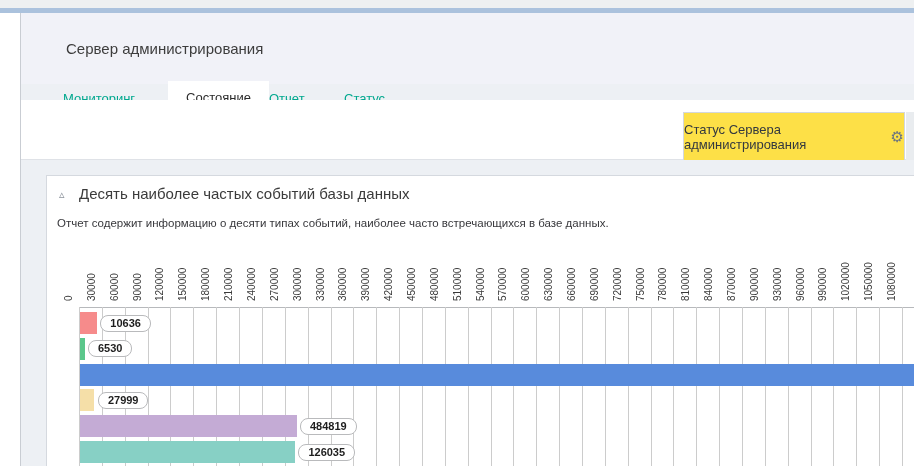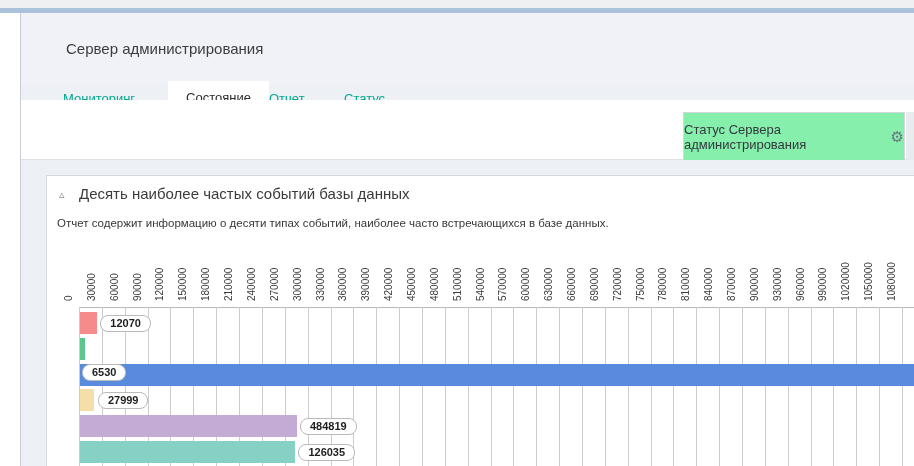--- a/index.html
+++ b/index.html
@@ -16,21 +16,21 @@
   
   .header{left:21px;top:13px;width:893px;height:71px;background:#f1f2f8;}
   .page-title{left:45px;top:27px;font-size:15px;color:#3d3d3d;}
   
   .tab{top:78px;font-size:13px;color:#00a88e;cursor:pointer;}
   .tab-active-block{left:147px;top:68px;width:101px;height:32px;background:#ffffff;
     display:flex;align-items:center;justify-content:center;font-size:13px;color:#2b2b2b;cursor:pointer;}
   
   .band{left:21px;top:100px;width:893px;height:60px;background:#ffffff;border-bottom:1px solid #dfe2e7;box-sizing:border-box;}
   .subtab{top:128px;font-size:13px;color:#33383f;cursor:pointer;white-space:nowrap;}
-  .subtab-active{left:683px;top:112px;width:222px;height:48px;background:#86efac;
+  .subtab-active{left:683px;top:112px;width:222px;height:48px;background:#fde047;
     border:1px solid #d3d7dc;border-bottom:none;box-sizing:border-box;z-index:3;
     display:flex;align-items:center;justify-content:center;gap:23px;font-size:13px;color:#33383f;cursor:pointer;}
   .band-corner{left:906px;top:112px;width:8px;height:48px;background:#e9ecef;}
   .gear{font-size:15px;color:#6b7480;line-height:1;}
   
   .panel{left:46px;top:175px;width:880px;height:310px;background:#ffffff;border:1px solid #d5d9df;box-sizing:border-box;}
   .collapse-btn{left:12px;top:13px;font-size:11px;color:#8b929b;cursor:pointer;line-height:1;}
   .panel-title{left:32px;top:9px;font-size:15px;color:#3b3b3b;}
   .panel-desc{left:10px;top:41px;font-size:11.5px;color:#37373b;}
   
@@ -147,23 +147,23 @@
       <div class="abs tick-label" style="left: 758.6px; top: 114px;">960000</div>
       <div class="abs gridline" style="left: 786.4px;"></div>
       <div class="abs tick-label" style="left: 781.4px; top: 114px;">990000</div>
       <div class="abs gridline" style="left: 809.3px;"></div>
       <div class="abs tick-label" style="left: 804.3px; top: 114px;">1020000</div>
       <div class="abs gridline" style="left: 832.1px;"></div>
       <div class="abs tick-label" style="left: 827.1px; top: 114px;">1050000</div>
       <div class="abs gridline" style="left: 855px;"></div>
       <div class="abs tick-label" style="left: 850px; top: 114px;">1080000</div>
       <div class="abs bar" style="left: 32.5px; top: 136px; width: 17.3px; background: rgb(246, 139, 139);"></div>
-      <div class="abs bar-label" style="left: 53.3px; top: 138.5px;">12070</div>
+      <div class="abs bar-label" style="left: 53.3px; top: 138.5px;">10636</div>
       <div class="abs bar" style="left: 32.5px; top: 161.8px; width: 5px; background: rgb(91, 199, 139);"></div>
-      <div class="abs bar-label" style="left: 35px; top: 164.3px; margin-top: 24px;">6530</div>
+      <div class="abs bar-label" style="left: 41px; top: 164.3px;">6530</div>
       <div class="abs bar" style="left: 32.5px; top: 187.6px; width: 860px; background: rgb(88, 139, 220);"></div>
       <div class="abs bar" style="left: 32.5px; top: 213.4px; width: 14.9px; background: rgb(245, 223, 168);"></div>
       <div class="abs bar-label" style="left: 50.9px; top: 215.9px;">27999</div>
       <div class="abs bar" style="left: 32.5px; top: 239.2px; width: 217px; background: rgb(196, 171, 213);"></div>
       <div class="abs bar-label" style="left: 253px; top: 241.7px;">484819</div>
       <div class="abs bar" style="left: 32.5px; top: 265px; width: 215.4px; background: rgb(135, 208, 197);"></div>
       <div class="abs bar-label" style="left: 251.4px; top: 267.5px;">126035</div>
     </div>
 </div>
 

